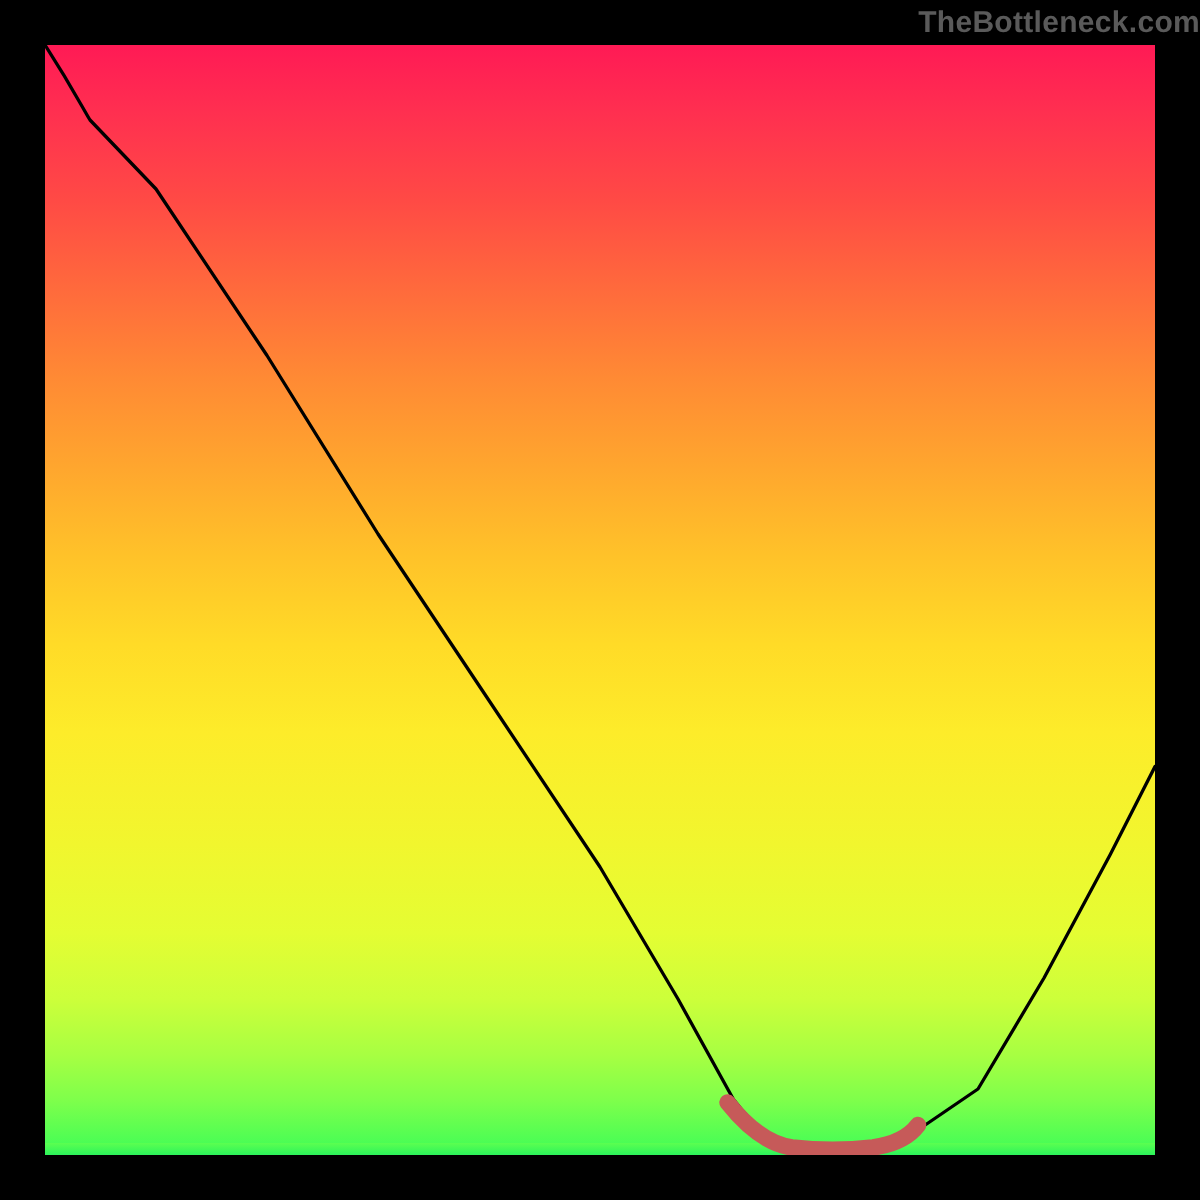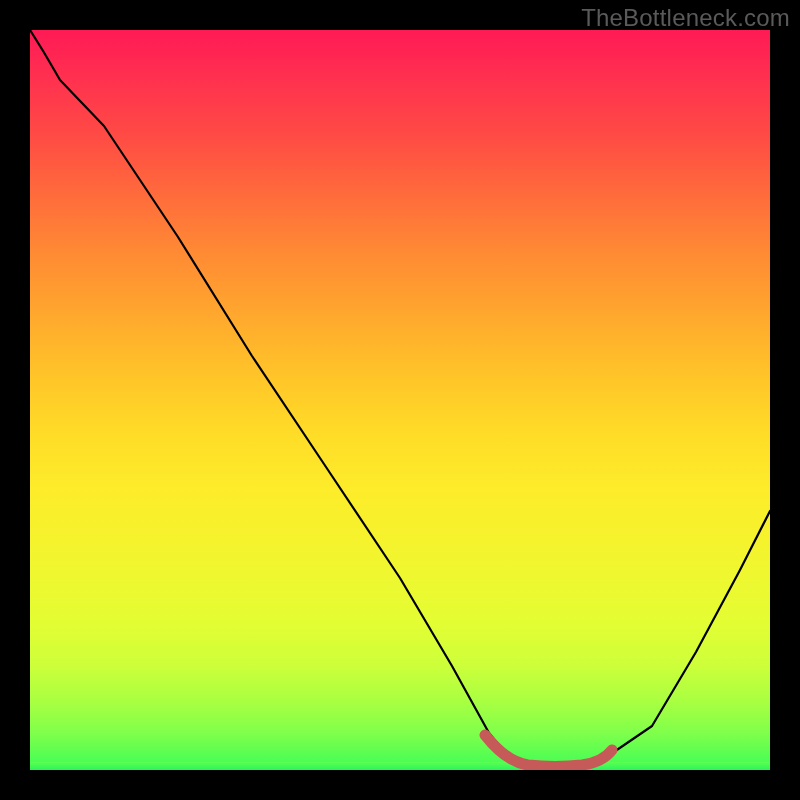--- a/index.html
+++ b/index.html
@@ -5,24 +5,24 @@
   * { margin: 0; padding: 0; box-sizing: border-box; }
   html, body { width: 800px; height: 800px; overflow: hidden; }
   body {
     background: #000;
     font-family: Arial, Helvetica, sans-serif;
     position: relative;
   }
   .watermark {
     position: absolute;
     top: 4px;
-    right: 10px;
+    right: 0;
     color: #5a5a5a;
-    font-size: 24px;
-    font-weight: 400;
+    font-size: 20px;
+    font-weight: 700;
     letter-spacing: 0.2px;
     z-index: 10;
   }
   .plot-area {
     position: absolute;
     top: 30px;
     left: 30px;
     width: 740px;
     height: 740px;
     overflow: hidden;

